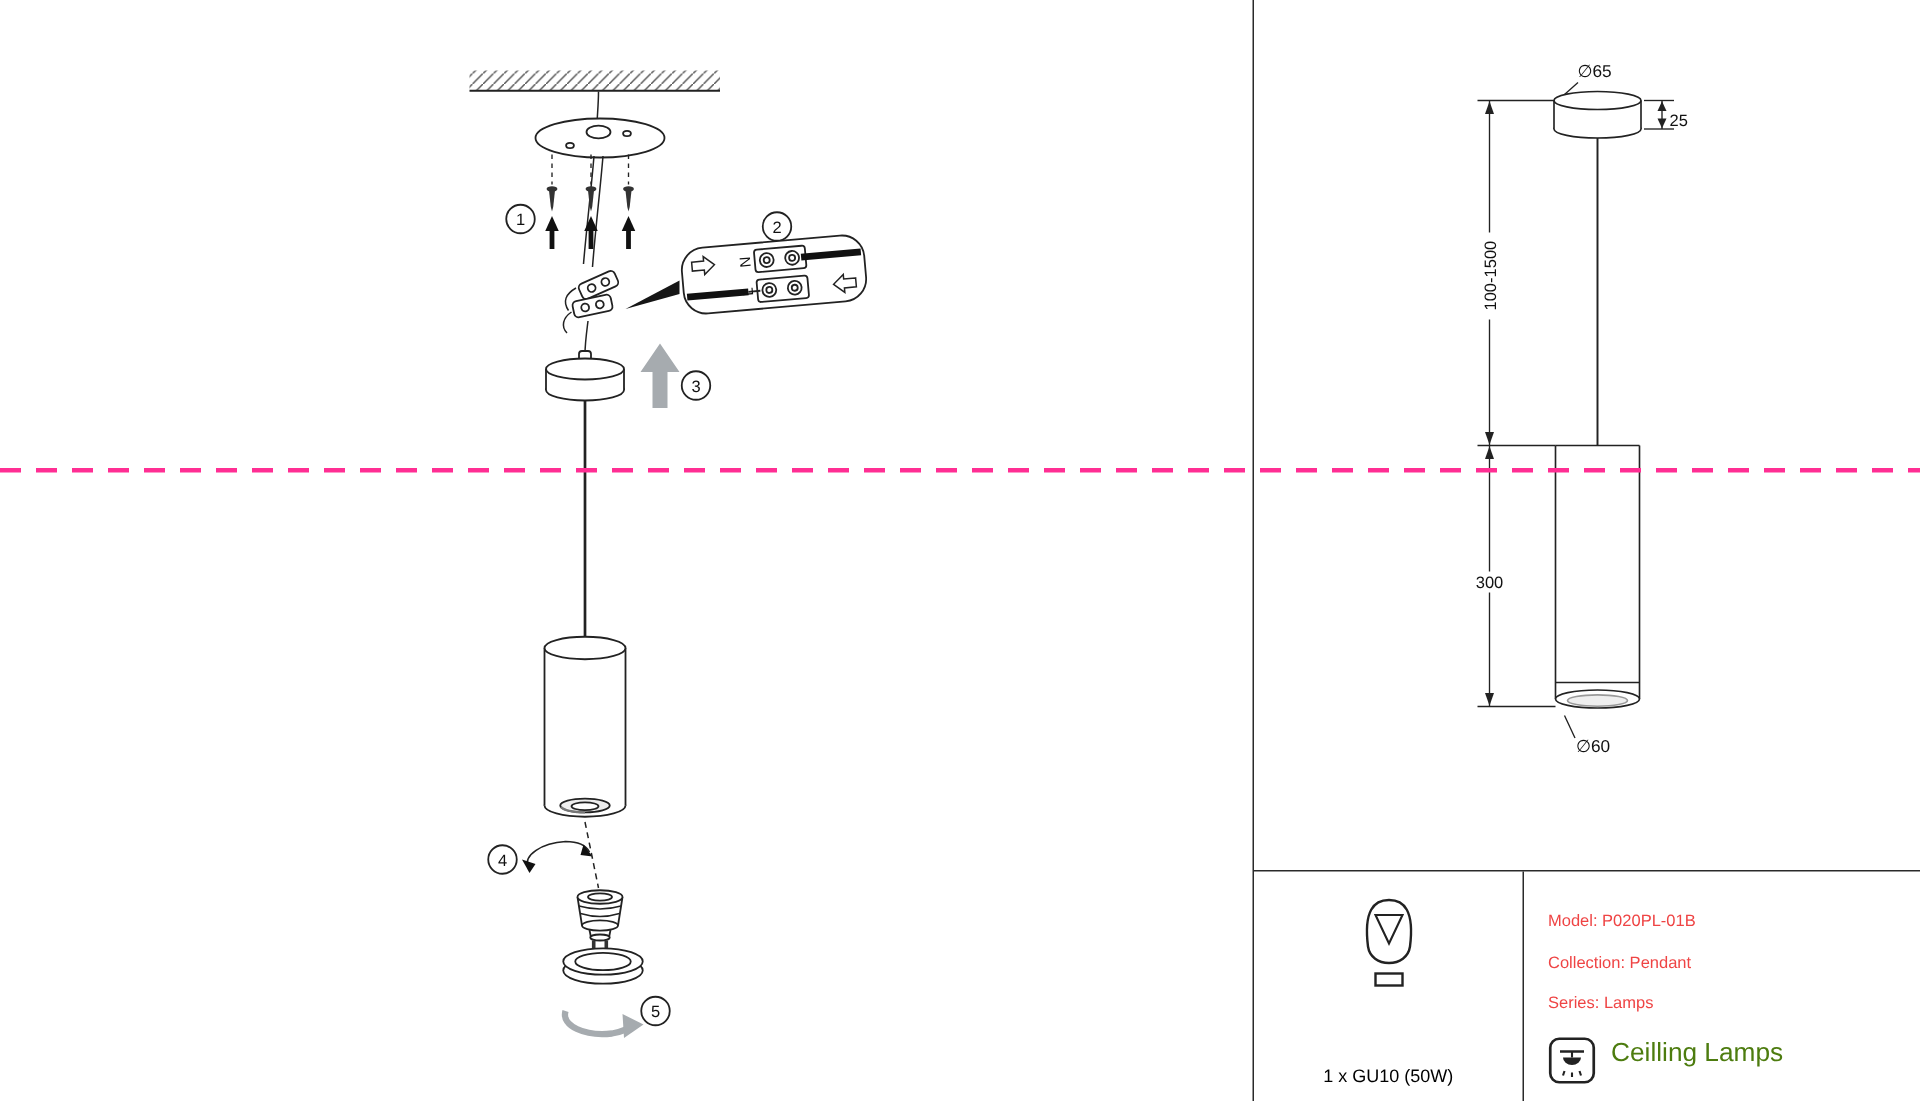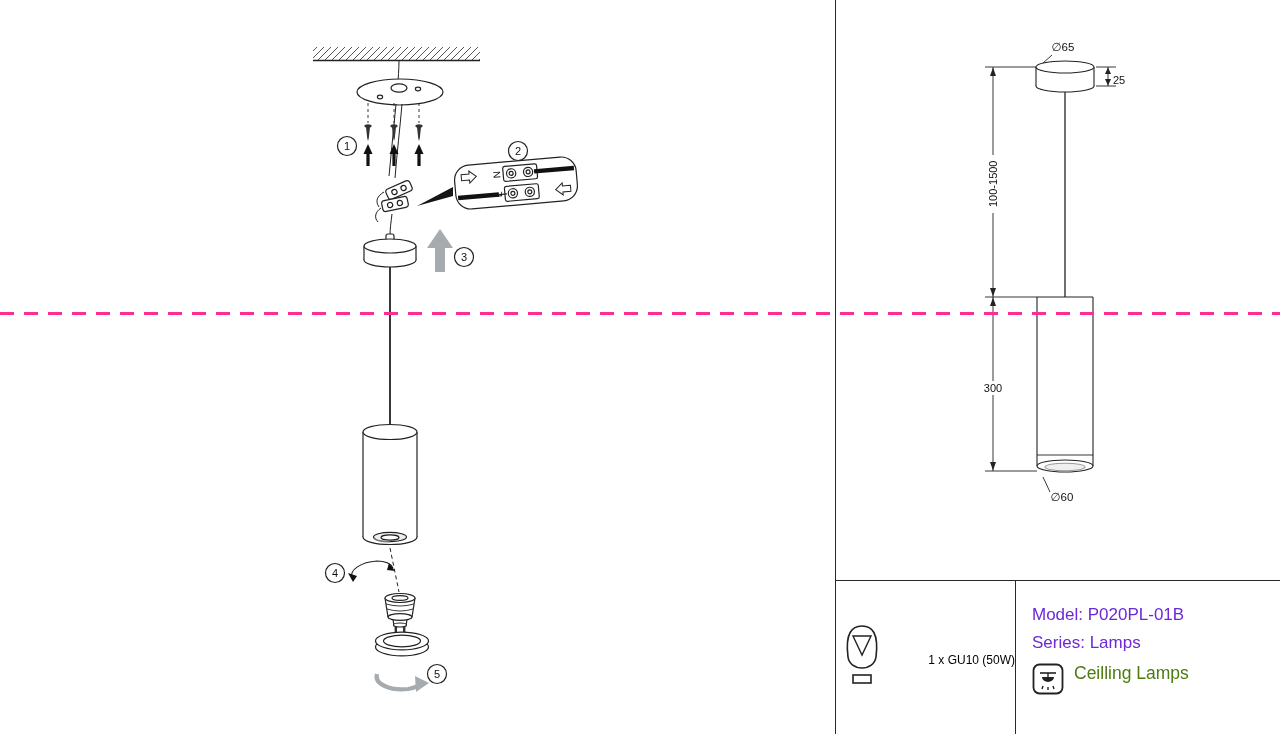--- a/index.html
+++ b/index.html
@@ -5,25 +5,25 @@
   html,body{margin:0;padding:0;background:#fff;}
   .page{position:relative;width:1280px;height:734px;background:#fff;overflow:hidden;
         font-family:"Liberation Sans",sans-serif;}
   svg text{font-family:"Liberation Sans",sans-serif;fill:#111;stroke:none;}
   .art{position:absolute;left:0;top:0;z-index:1;}
   .pink-line{position:absolute;left:0;top:312px;width:1280px;height:3px;z-index:6;
         background:repeating-linear-gradient(90deg,#ff2e93 0 14px,transparent 14px 24px);}
   .info-box{position:absolute;left:836px;top:580px;width:444px;height:154px;z-index:4;
         border-top:1px solid #2a2a2a;display:flex;background:#fff;box-sizing:border-box;}
   .cell-bulb{width:180px;border-right:1px solid #2a2a2a;box-sizing:border-box;
-        display:flex;align-items:center;justify-content:space-between;
+        display:flex;flex-direction:column;align-items:center;justify-content:space-between;
         padding:14px 0 10px 0;}
   .bulb-label{font-size:12px;color:#000;}
   .cell-spec{flex:1;box-sizing:border-box;padding:20px 0 0 16px;}
-  .spec-line{font-size:17px;line-height:27.5px;color:#6d28d9;}
+  .spec-line{font-size:11px;line-height:27.5px;color:#ef4444;}
   .spec-cat{display:flex;gap:10px;margin-top:7px;font-size:17.5px;color:#4d7c0f;}
 </style>
 </head>
 <body>
 
 <div class="page">
 
   <svg class="art" width="1280" height="734" viewBox="0 0 1280 734">
     <defs>
       <pattern id="hatch" width="7" height="7" patternUnits="userSpaceOnUse">
@@ -257,20 +257,21 @@
     <div class="cell-bulb">
       <svg width="52" height="78" viewBox="0 0 52 78">
         <path d="M12,36 C9,12 16,5 26,5 C36,5 43,12 40,36 C39,43 33,47 26,47 C19,47 13,43 12,36 Z" fill="none" stroke="#222" stroke-width="1.6"></path>
         <polygon points="17,15 35,15 26,34" fill="none" stroke="#222" stroke-width="1.4"></polygon>
         <rect x="17" y="54" width="18" height="8" fill="none" stroke="#222" stroke-width="1.6"></rect>
       </svg>
       <div class="bulb-label">1 x GU10 (50W)</div>
     </div>
     <div class="cell-spec">
       <div class="spec-line">Model: P020PL-01B</div>
+      <div class="spec-line">Collection: Pendant</div>
       <div class="spec-line">Series: Lamps</div>
       <div class="spec-cat">
         <svg width="32" height="32" viewBox="0 0 32 32">
           <rect x="1.5" y="1.5" width="29" height="29" rx="6" fill="none" stroke="#222" stroke-width="1.8"></rect>
           <line x1="8" y1="10" x2="24" y2="10" stroke="#222" stroke-width="1.6"></line>
           <line x1="16" y1="10" x2="16" y2="14" stroke="#222" stroke-width="1.4"></line>
           <path d="M10,14 h12 a6,5 0 0 1 -12,0 z" fill="#222"></path>
           <line x1="11" y1="23" x2="10" y2="26" stroke="#222" stroke-width="1.4"></line>
           <line x1="16" y1="24" x2="16" y2="27" stroke="#222" stroke-width="1.4"></line>
           <line x1="21" y1="23" x2="22" y2="26" stroke="#222" stroke-width="1.4"></line>

